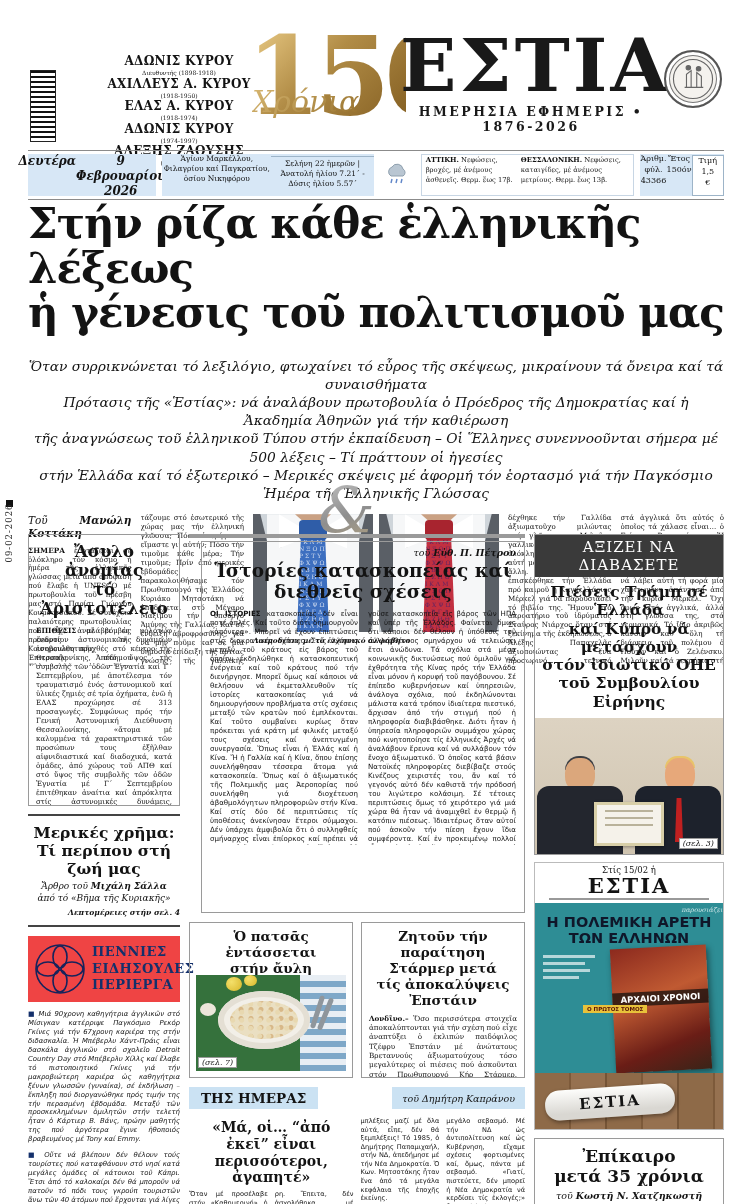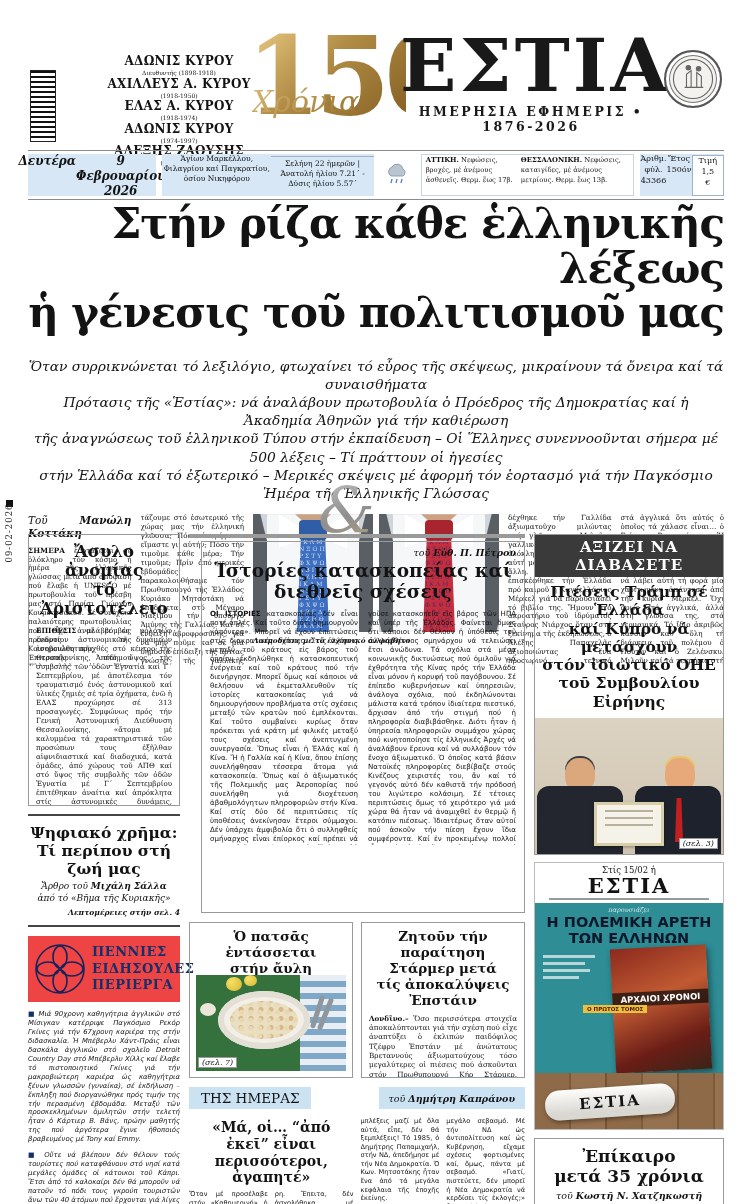--- a/index.html
+++ b/index.html
@@ -37,21 +37,21 @@
   .ib-saints { width:218px; font-size:7.5px; line-height:1.3; }
   .ib-saints .astro { border-top:1px solid #9db4c8; margin-top:2px; padding-top:2px; }
   .ib-weather-icon { width:36px; background:#fff; align-items:center; }
   .ib-weather { width:220px; background:#fff; text-align:left; font-size:6.8px; line-height:1.5; padding-left:4px;
                 border:1px solid #c8d6e4; }
   .ib-issue { flex:1; font-size:8px; line-height:1.35; }
   .price-chip { background:#fff; border:1px solid #9db4c8; display:inline-block; margin:1px auto 0; padding:0 6px; font-size:8px; }
 
   
   .lead { position:absolute; top:202px; left:28px; right:26px; }
-  .headline { text-align:right; font-weight:bold; font-size:42px; line-height:1.06; letter-spacing:-1px; }
+  .headline { text-align:left; font-weight:bold; font-size:42px; line-height:1.06; letter-spacing:-1px; }
   .subhead { margin-top:21px; text-align:center; font-style:italic; font-size:13.8px; line-height:1.32; }
   .lead-cols { display:flex; gap:9px; margin-top:12px; height:152px; overflow:hidden; }
   .lcol { width:112px; font-size:7.1px; line-height:1.26; text-align:justify; overflow:hidden; }
   .lcol b.lede { font-size:7.3px; }
   .byline { font-size:10.5px; font-style:italic; margin-bottom:5px; }
   .byline b { font-weight:bold; }
   .lead-photos { width:246px; flex:none; }
   .ties { display:flex; gap:6px; }
   .tie-photo { width:120px; height:118px; position:relative; overflow:hidden; background:#cfd5da; }
   .suit-l,.suit-r { position:absolute; top:0; width:34px; height:118px; background:#5a5f66; }
@@ -127,34 +127,34 @@
            box-shadow:inset 0 0 0 6px #e4dfd4; }
   .soup { position:absolute; left:34px; top:26px; width:68px; height:38px; border-radius:50%;
           background:radial-gradient(circle at 30% 40%,#e8d8b0 2px,transparent 3px) 0 0/9px 8px,
                      radial-gradient(circle at 70% 60%,#d8b888 2px,transparent 3px) 4px 3px/10px 9px,#eadfc2; }
   .lemon { position:absolute; border-radius:50%; background:radial-gradient(circle at 35% 35%,#f4e06a,#d8b62a); }
   .garlic { position:absolute; left:4px; top:28px; width:16px; height:13px; border-radius:50%; background:#ece6da; }
   .spoon { position:absolute; width:5px; height:34px; border-radius:3px; background:#8f969c; }
   .page-chip { position:absolute; font-style:italic; font-size:8px; background:#fff; border:1px solid #999; padding:0 3px; z-index:3; }
   .starmer-body { margin-top:5px; font-size:7.2px; line-height:1.3; text-align:justify; }
   .themeras-bar { display:flex; margin-top:9px; height:22px; align-items:stretch; }
-  .tm-left { background:#cbe2f3; padding:2px 12px; font-weight:normal; font-size:13.5px; display:flex; align-items:center; }
+  .tm-left { background:#cbe2f3; padding:2px 12px; font-weight:bold; font-size:13.5px; display:flex; align-items:center; }
   .tm-mid { flex:1; }
   .tm-right { background:#cbe2f3; padding:2px 10px; font-style:italic; font-size:9.5px; display:flex; align-items:center; }
-  .tm-right b { font-weight:bold; margin-left:3px; }
+  .tm-right b { font-weight:normal; margin-left:3px; }
   .ti-grid { display:grid; grid-template-columns:repeat(4,1fr); grid-template-rows:auto 1fr; gap:4px 7px; margin-top:8px; height:128px; overflow:hidden; }
   .ti-title { grid-column:1/3; grid-row:1; text-align:center; font-weight:bold; font-size:14px; line-height:1.2; padding:2px 2px 0; }
   .ti-col { font-size:6.6px; line-height:1.3; text-align:justify;
             font-family:"DejaVu Sans","Liberation Sans",sans-serif; overflow:hidden; }
   .ti-c1 { grid-column:1; grid-row:2; } .ti-c2 { grid-column:2; grid-row:2; }
   .ti-c3 { grid-column:3; grid-row:1/3; } .ti-c4 { grid-column:4; grid-row:1/3; }
 
   
   .aksizei { overflow:hidden; }
-  .aksizei-head { background:#3a3a3a; color:#fff; text-align:center; font-weight:bold; font-size:15px;
+  .aksizei-head { background:#3a3a3a; color:#fff; text-align:center; font-weight:normal; font-size:15px;
                   letter-spacing:1px; padding:3px 0; }
   .aksizei h3 { text-align:center; font-size:15.5px; line-height:1.18; padding:6px 6px 7px; }
   .trump-photo { position:relative; height:136px; background:linear-gradient(180deg,#ddd3c2,#cfc4b0); overflow:hidden; }
   .man { position:absolute; bottom:-6px; width:86px; height:74px; border-radius:12px 12px 0 0; background:#23262e; }
   .man.left { left:2px; } .man.right { right:2px; background:#1d222c; }
   .head { position:absolute; width:30px; height:34px; border-radius:45%; }
   .head.left { left:30px; bottom:62px; background:#dba77c; }
   .hair.left { position:absolute; left:30px; bottom:84px; width:30px; height:14px; border-radius:14px 14px 0 0; background:#3d3f44; }
   .head.right { right:28px; bottom:62px; background:#e7a87a; }
   .hair.right { position:absolute; right:28px; bottom:86px; width:30px; height:12px; border-radius:12px 12px 0 0; background:#e8c46a; }
@@ -162,21 +162,21 @@
             clip-path:polygon(20% 0,80% 0,100% 100%,0 100%); }
   .cert { position:absolute; left:50%; transform:translateX(-50%); bottom:8px; width:70px; height:44px;
           background:#f5f2ea; border:3px solid #d8cfa8; box-shadow:0 1px 3px rgba(0,0,0,.35); }
   .cert i { display:block; height:2px; background:#b9b29a; margin:5px 8px 0; }
   .promo { margin-top:7px; border:1px solid #bbb; overflow:hidden; }
   .promo-head { text-align:center; padding:2px 0 3px; }
   .promo-date { font-size:8.5px; }
   .promo-logo { font-weight:bold; font-size:21px; letter-spacing:2px; line-height:1; }
   .promo-sub { font-size:4.5px; letter-spacing:1px; color:#555; border-top:1px solid #999; border-bottom:1px solid #999; margin:2px 14px 0; }
   .promo-teal { background:#2e8d95; position:relative; height:170px; overflow:hidden; }
-  .presents { text-align:center; color:#cfe6e8; font-style:italic; font-size:6.5px; padding-top:3px; }
+  .presents { text-align:right; color:#cfe6e8; font-style:italic; font-size:6.5px; padding-top:3px; }
   .promo-title { text-align:center; color:#0f172a; font-weight:bold; font-size:14.5px; line-height:1.1; margin-top:1px;
                  font-family:"DejaVu Sans","Liberation Sans",sans-serif; }
   .promo-lines { position:absolute; left:8px; top:52px; width:52px; }
   .promo-lines i { display:block; height:3px; background:rgba(255,255,255,.65); margin-bottom:4px; }
   .tomos { position:absolute; left:48px; top:102px; background:#e8c23a; color:#5a1408; font-weight:bold;
            font-size:5.5px; padding:1px 4px; z-index:4; font-family:"DejaVu Sans","Liberation Sans",sans-serif; }
   .book { position:absolute; right:14px; top:44px; width:96px; height:124px; transform:rotate(-3deg);
           background:linear-gradient(160deg,#8c2a1e 0%,#c05a32 40%,#6a1d16 75%,#3a2418 100%);
           box-shadow:2px 3px 6px rgba(0,0,0,.45); z-index:3; }
   .book-band { position:absolute; left:0; right:0; top:44px; background:rgba(20,16,14,.75); color:#fff;
@@ -330,21 +330,21 @@
           <div>τό Ἀριστοτέλειο</div>
         </h3>
         <div class="body">
           <b>ΕΠΙΘΕΣΙΣ</b> <span>μέ βόμβες μολότωφ ἐναντίον ἀστυνομικῶν δυνάμεων ἐσημειώθη προχθές στό κέντρο τῆς Θεσσαλονίκης, στό ὕψος τῆς συμβολῆς τῶν ὁδῶν Ἐγνατία καί Γ΄ Σεπτεμβρίου, μέ ἀποτέλεσμα τόν τραυματισμό ἑνός ἀστυνομικοῦ καί ὑλικές ζημιές σέ τρία ὀχήματα, ἐνῶ ἡ ΕΛΑΣ προχώρησε σέ 313 προσαγωγές. Συμφώνως πρός τήν Γενική Ἀστυνομική Διεύθυνση Θεσσαλονίκης, «ἄτομα μέ καλυμμένα τά χαρακτηριστικά τῶν προσώπων τους ἐξῆλθαν αἰφνιδιαστικά καί διαδοχικά, κατά ὁμάδες, ἀπό χώρους τοῦ ΑΠΘ καί στό ὕψος τῆς συμβολῆς τῶν ὁδῶν Ἐγνατία μέ Γ΄ Σεπτεμβρίου ἐπιτέθηκαν ἀναίτια καί ἀπρόκλητα στίς ἀστυνομικές δυνάμεις, πετῶντας ἐναντίον τους μεγάλο ἀριθμό αὐτοσχέδιων ἐμπρηστικῶν ἐκρηκτικῶν</span>
           
         </div>
       </div>
       <div class="rule"></div>
       <div class="psifiako">
         <h3>
-          <div>Ψηφιακό χρῆμα:</div>
+          <div>Μερικές χρῆμα:</div>
           <div>Τί περίπου στή ζωή μας</div>
         </h3>
         <div class="src">
           <div><span>Ἄρθρο τοῦ</span> <b>Μιχάλη Σάλλα</b></div>
           <div>ἀπό τό «Βῆμα τῆς Κυριακῆς»</div>
         </div>
         <span class="cont">Λεπτομέρειες στήν σελ. 4</span>
       </div>
       <div class="rule"></div>
       <div class="pennies">

